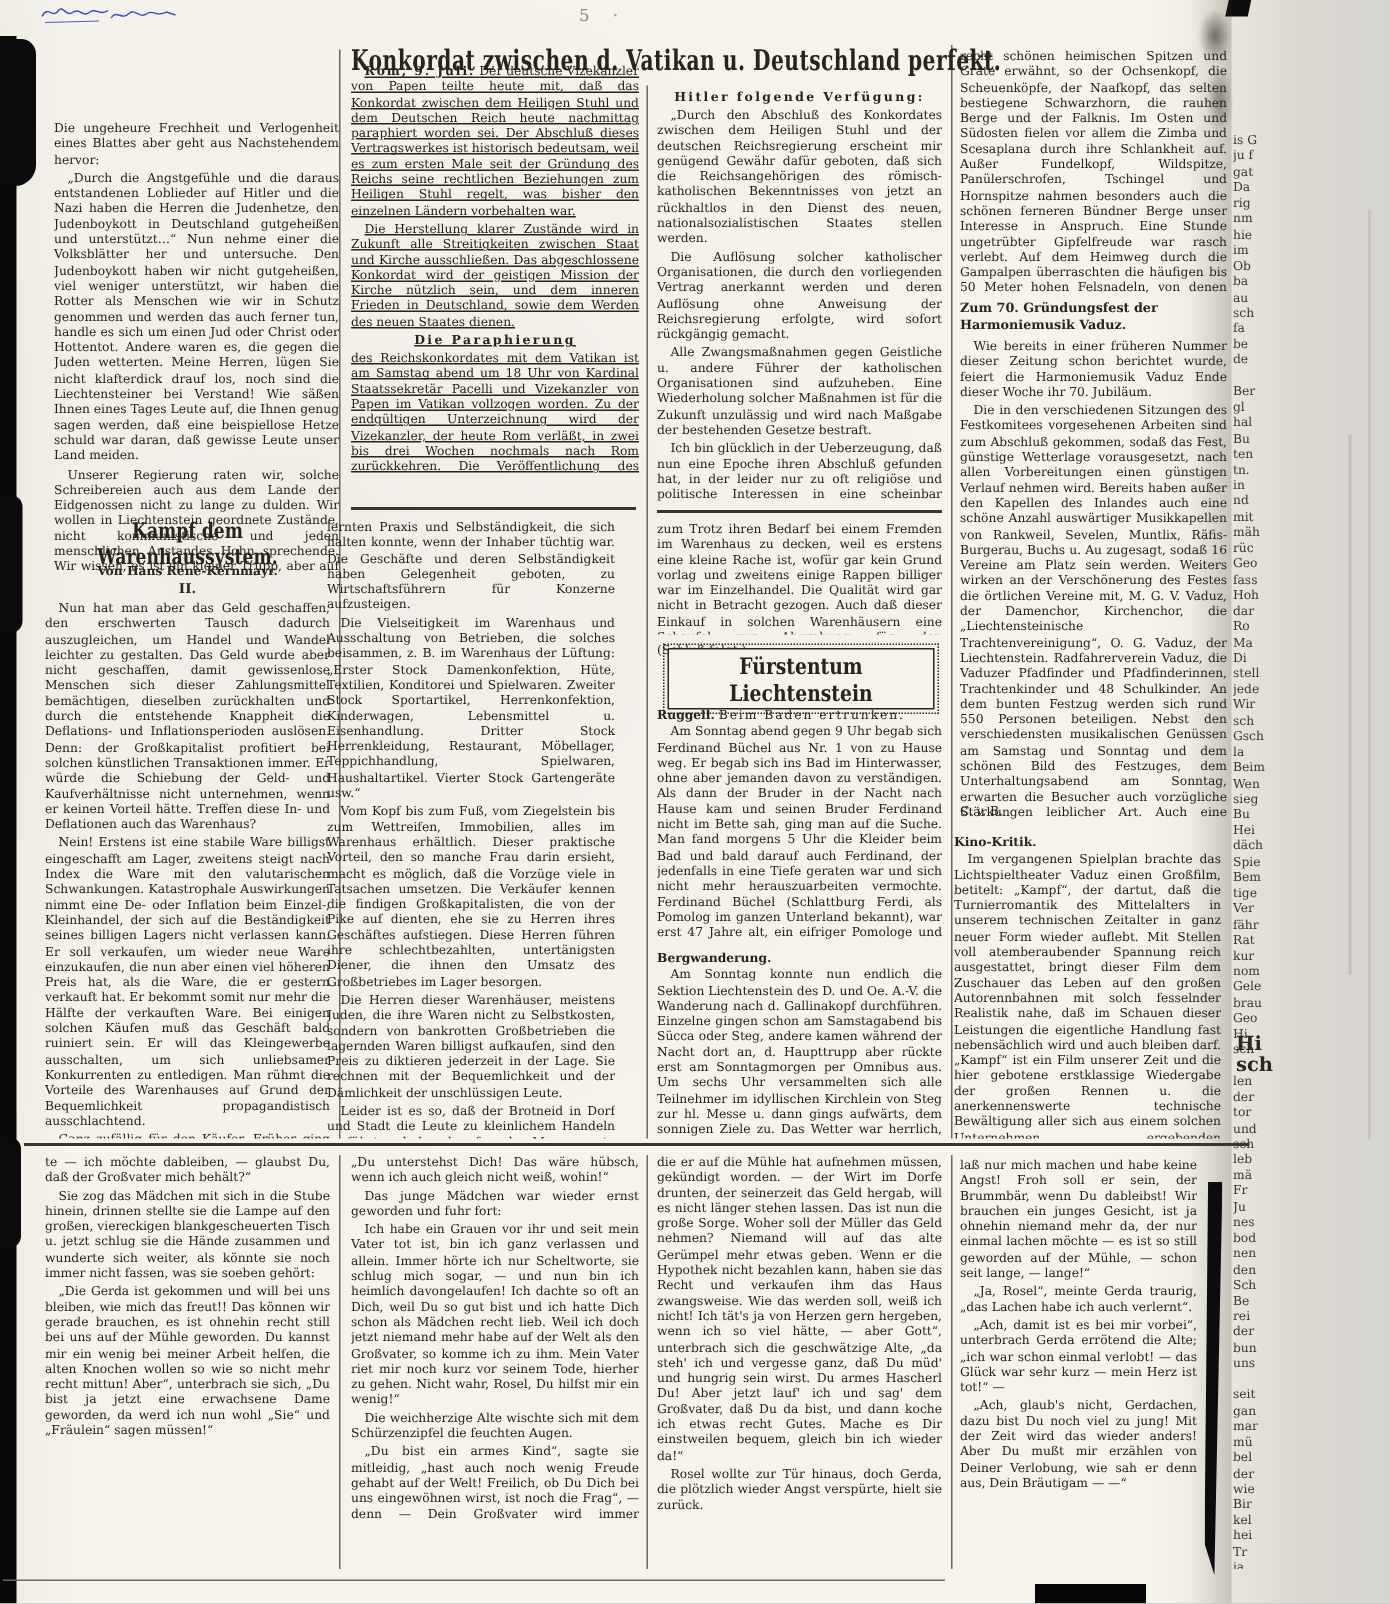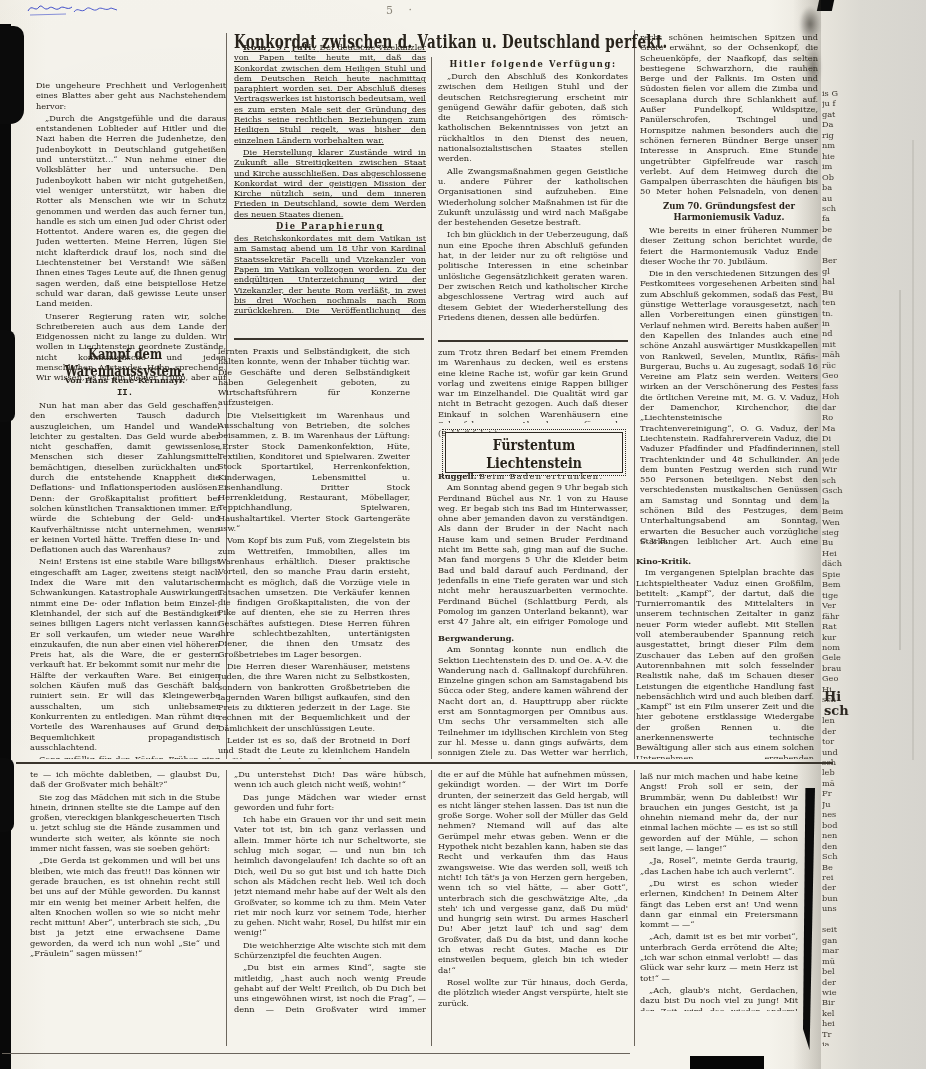--- a/index.html
+++ b/index.html
@@ -11,21 +11,21 @@
   .abs{position:absolute;}
   p.b{margin:0 0 2px 0;font-size:8.2px;line-height:10.3px;text-align:justify;}
   .ind{text-indent:9px;}
   .col{position:absolute;overflow:hidden;}
   .vr{position:absolute;width:1px;background:#6c665d;}
   .hrule{position:absolute;background:#3a352d;}
   .headline-main{font-size:13.5px;font-weight:bold;text-align:center;white-space:nowrap;
     transform:scaleY(1.4);transform-origin:center top;letter-spacing:.3px;}
   .head2{font-size:11.5px;font-weight:bold;text-align:center;transform:scaleY(1.25);transform-origin:center top;margin:0;}
   .byline{font-size:8.2px;font-weight:bold;text-align:center;margin:2px 0 0;}
-  .part{font-size:9px;font-weight:bold;text-align:center;margin:3px 0 2px;font-family:Liberation Mono, monospace;}
+  .part{font-size:9px;font-weight:bold;text-align:center;margin:3px 0 2px;}
   .subhead{font-size:8.3px;text-align:center;letter-spacing:1.6px;margin:2px 0;font-weight:bold;}
   .runhead{font-weight:bold;}
   .spaced{letter-spacing:1.3px;}
   .right{text-align:right;}
   .itemhead{margin:3px 0 1px;font-size:8.2px;line-height:10.3px;}
   .flbox{position:absolute;border:1.5px solid #2b2620;outline:1px dotted #2b2620;outline-offset:2.5px;
     text-align:center;background:#f5f3ec;}
   .flbox .t{font-size:12.5px;font-weight:bold;padding:5px 2px 4px;transform:scaleY(1.2);transform-origin:center;}
   .edge{font-size:8.2px;line-height:10.45px;white-space:pre-line;color:#3d372e;overflow:hidden;}
   .edge-big{font-size:13px;font-weight:bold;line-height:14px;white-space:pre-line;color:#2c2720;}
@@ -117,20 +117,21 @@
     <p class="b">lernten Praxis und Selbständigkeit, die sich halten konnte, wenn der Inhaber tüchtig war. Die Geschäfte und deren Selbständigkeit haben Gelegenheit geboten, zu Wirtschaftsführern für Konzerne aufzusteigen.</p>
     <p class="b ind">Die Vielseitigkeit im Warenhaus und Ausschaltung von Betrieben, die solches beisammen, z. B. im Warenhaus der Lüftung: „Erster Stock Damenkonfektion, Hüte, Textilien, Konditorei und Spielwaren. Zweiter Stock Sportartikel, Herrenkonfektion, Kinderwagen, Lebensmittel u. Eisenhandlung. Dritter Stock Herrenkleidung, Restaurant, Möbellager, Teppichhandlung, Spielwaren, Haushaltartikel. Vierter Stock Gartengeräte usw.“</p>
     <p class="b ind">Vom Kopf bis zum Fuß, vom Ziegelstein bis zum Wettreifen, Immobilien, alles im Warenhaus erhältlich. Dieser praktische Vorteil, den so manche Frau darin ersieht, macht es möglich, daß die Vorzüge viele in Tatsachen umsetzen. Die Verkäufer kennen die findigen Großkapitalisten, die von der Pike auf dienten, ehe sie zu Herren ihres Geschäftes aufstiegen. Diese Herren führen ihre schlechtbezahlten, untertänigsten Diener, die ihnen den Umsatz des Großbetriebes im Lager besorgen.</p>
     <p class="b ind">Die Herren dieser Warenhäuser, meistens Juden, die ihre Waren nicht zu Selbstkosten, sondern von bankrotten Großbetrieben die lagernden Waren billigst aufkaufen, sind den Preis zu diktieren jederzeit in der Lage. Sie rechnen mit der Bequemlichkeit und der Dämlichkeit der unschlüssigen Leute.</p>
     <p class="b ind">Leider ist es so, daß der Brotneid in Dorf und Stadt die Leute zu kleinlichem Handeln verführt und eher dem fremden Mann zugute kommt, daß der kapitalistische Warenhausbesitzer mit dieser Reklamentalität seiner Mitmenschen rechnet.</p>
   </div>
 
   <div class="col" style="left:438px;top:57px;width:190px;height:277px;">
     <div class="subhead">Hitler folgende Verfügung:</div>
     <p class="b ind">„Durch den Abschluß des Konkordates zwischen dem Heiligen Stuhl und der deutschen Reichsregierung erscheint mir genügend Gewähr dafür geboten, daß sich die Reichsangehörigen des römisch-katholischen Bekenntnisses von jetzt an rückhaltlos in den Dienst des neuen, nationalsozialistischen Staates stellen werden.</p>
+    <p class="b ind">Die Auflösung solcher katholischer Organisationen, die durch den vorliegenden Vertrag anerkannt werden und deren Auflösung ohne Anweisung der Reichsregierung erfolgte, wird sofort rückgängig gemacht.</p>
     <p class="b ind">Alle Zwangsmaßnahmen gegen Geistliche u. andere Führer der katholischen Organisationen sind aufzuheben. Eine Wiederholung solcher Maßnahmen ist für die Zukunft unzulässig und wird nach Maßgabe der bestehenden Gesetze bestraft.</p>
     <p class="b ind">Ich bin glücklich in der Ueberzeugung, daß nun eine Epoche ihren Abschluß gefunden hat, in der leider nur zu oft religiöse und politische Interessen in eine scheinbar unlösliche Gegensätzlichkeit geraten waren. Der zwischen Reich und katholischer Kirche abgeschlossene Vertrag wird auch auf diesem Gebiet der Wiederherstellung des Friedens dienen, dessen alle bedürfen.</p>
 
   </div>
 
   <div class="col" style="left:438px;top:347px;width:190px;height:76px;">
     <p class="b">zum Trotz ihren Bedarf bei einem Fremden im Warenhaus zu decken, weil es erstens eine kleine Rache ist, wofür gar kein Grund vorlag und zweitens einige Rappen billiger war im Einzelhandel. Die Qualität wird gar nicht in Betracht gezogen. Auch daß dieser Einkauf in solchen Warenhäusern eine Schaufel zur Abgrabung für den Einzelhandel, für die tägliche Arbeit war, das vergißt man.</p>
   </div>
   <div class="col" style="left:438px;top:428px;width:190px;height:12px;">
     <p class="b right">(Schluß folgt.)</p>
@@ -149,21 +150,21 @@
     <p class="itemhead runhead">Bergwanderung.</p>
     <p class="b ind">Am Sonntag konnte nun endlich die Sektion Liechtenstein des D. und Oe. A.-V. die Wanderung nach d. Gallinakopf durchführen. Einzelne gingen schon am Samstagabend bis Sücca oder Steg, andere kamen während der Nacht dort an, d. Haupttrupp aber rückte erst am Sonntagmorgen per Omnibus aus. Um sechs Uhr versammelten sich alle Teilnehmer im idyllischen Kirchlein von Steg zur hl. Messe u. dann gings aufwärts, dem sonnigen Ziele zu. Das Wetter war herrlich, der Humor bei allen gut! Gegen Mittag war der Gipfel bezwungen. Ein herrliches Panorama bot sich nun unseren Blicken. Bekannte Berge stellten sich uns vor. Es seien vor allem unsere</p>
   </div>
 
   <div class="col" style="left:640px;top:32px;width:178px;height:166px;">
     <p class="b">recht schönen heimischen Spitzen und Grate erwähnt, so der Ochsenkopf, die Scheuenköpfe, der Naafkopf, das selten bestiegene Schwarzhorn, die rauhen Berge und der Falknis. Im Osten und Südosten fielen vor allem die Zimba und Scesaplana durch ihre Schlankheit auf. Außer Fundelkopf, Wildspitze, Panülerschrofen, Tschingel und Hornspitze nahmen besonders auch die schönen ferneren Bündner Berge unser Interesse in Anspruch. Eine Stunde ungetrübter Gipfelfreude war rasch verlebt. Auf dem Heimweg durch die Gampalpen überraschten die häufigen bis 50 Meter hohen Felsnadeln, von denen manche, zum Zeichen, daß sie besiegt worden sind, Blechfähnchen tragen.</p>
 
   </div>
 
   <div class="col" style="left:640px;top:201px;width:178px;height:345px;">
-    <div style="font-size:8.5px;font-weight:bold;text-align:center;line-height:10.5px;margin-bottom:3px;">Zum 70. Gründungsfest der Harmoniemusik Vaduz.</div>
+    <div style="font-size:8.5px;font-weight:bold;line-height:10.5px;margin-bottom:3px;">Zum 70. Gründungsfest der Harmoniemusik Vaduz.</div>
     <p class="b ind">Wie bereits in einer früheren Nummer dieser Zeitung schon berichtet wurde, feiert die Harmoniemusik Vaduz Ende dieser Woche ihr 70. Jubiläum.</p>
     <p class="b ind">Die in den verschiedenen Sitzungen des Festkomitees vorgesehenen Arbeiten sind zum Abschluß gekommen, sodaß das Fest, günstige Wetterlage vorausgesetzt, nach allen Vorbereitungen einen günstigen Verlauf nehmen wird. Bereits haben außer den Kapellen des Inlandes auch eine schöne Anzahl auswärtiger Musikkapellen von Rankweil, Sevelen, Muntlix, Räfis-Burgerau, Buchs u. Au zugesagt, sodaß 16 Vereine am Platz sein werden. Weiters wirken an der Verschönerung des Festes die örtlichen Vereine mit, M. G. V. Vaduz, der Damenchor, Kirchenchor, die „Liechtensteinische Trachtenvereinigung“, O. G. Vaduz, der Liechtenstein. Radfahrerverein Vaduz, die Vaduzer Pfadfinder und Pfadfinderinnen, Trachtenkinder und 48 Schulkinder. An dem bunten Festzug werden sich rund 550 Personen beteiligen. Nebst den verschiedensten musikalischen Genüssen am Samstag und Sonntag und dem schönen Bild des Festzuges, dem Unterhaltungsabend am Sonntag, erwarten die Besucher auch vorzügliche Stärkungen leiblicher Art. Auch eine reichlich vorgesorgte Auswahl an Speis und Trank.</p>
 
   </div>
   <div class="col" style="left:640px;top:535px;width:178px;height:12px;">
     <p class="b right">C. v. B.</p>
   </div>
 
   <div class="col" style="left:636px;top:553px;width:178px;height:206px;">
     <p class="itemhead runhead">Kino-Kritik.</p>
@@ -188,21 +189,20 @@
   <div class="col" style="left:438px;top:769px;width:190px;height:242px;">
     <p class="b">die er auf die Mühle hat aufnehmen müssen, gekündigt worden. — der Wirt im Dorfe drunten, der seinerzeit das Geld hergab, will es nicht länger stehen lassen. Das ist nun die große Sorge. Woher soll der Müller das Geld nehmen? Niemand will auf das alte Gerümpel mehr etwas geben. Wenn er die Hypothek nicht bezahlen kann, haben sie das Recht und verkaufen ihm das Haus zwangsweise. Wie das werden soll, weiß ich nicht! Ich tät's ja von Herzen gern hergeben, wenn ich so viel hätte, — aber Gott“, unterbrach sich die geschwätzige Alte, „da steh' ich und vergesse ganz, daß Du müd' und hungrig sein wirst. Du armes Hascherl Du! Aber jetzt lauf' ich und sag' dem Großvater, daß Du da bist, und dann koche ich etwas recht Gutes. Mache es Dir einstweilen bequem, gleich bin ich wieder da!“</p>
     <p class="b ind">Rosel wollte zur Tür hinaus, doch Gerda, die plötzlich wieder Angst verspürte, hielt sie zurück.</p>
     <p class="b ind">„Meinst Du, daß ich dableiben darf, daß mich der Großvater behält? Was tue ich nur, wenn er nicht will?“ fragte sie beklommen.</p>
 
   </div>
 
   <div class="col" style="left:640px;top:771px;width:158px;height:240px;">
     <p class="b">laß nur mich machen und habe keine Angst! Froh soll er sein, der Brummbär, wenn Du dableibst! Wir brauchen ein junges Gesicht, ist ja ohnehin niemand mehr da, der nur einmal lachen möchte — es ist so still geworden auf der Mühle, — schon seit lange, — lange!“</p>
     <p class="b ind">„Ja, Rosel“, meinte Gerda traurig, „das Lachen habe ich auch verlernt“.</p>
-    <p class="b ind">„Du wirst es schon wieder erlernen, Kindchen! In Deinem Alter fängt das Leben erst an! Und wenn dann gar einmal ein Freiersmann kommt — —“</p>
     <p class="b ind">„Ach, damit ist es bei mir vorbei“, unterbrach Gerda errötend die Alte; „ich war schon einmal verlobt! — das Glück war sehr kurz — mein Herz ist tot!“ —</p>
     <p class="b ind">„Ach, glaub's nicht, Gerdachen, dazu bist Du noch viel zu jung! Mit der Zeit wird das wieder anders! Aber Du mußt mir erzählen von Deiner Verlobung, wie sah er denn aus, Dein Bräutigam — —“</p>
 
   </div>
 
   <div class="col edge" style="left:822px;top:88px;width:34px;height:958px;">is G
 ju f
 gat
 Da
 rig

